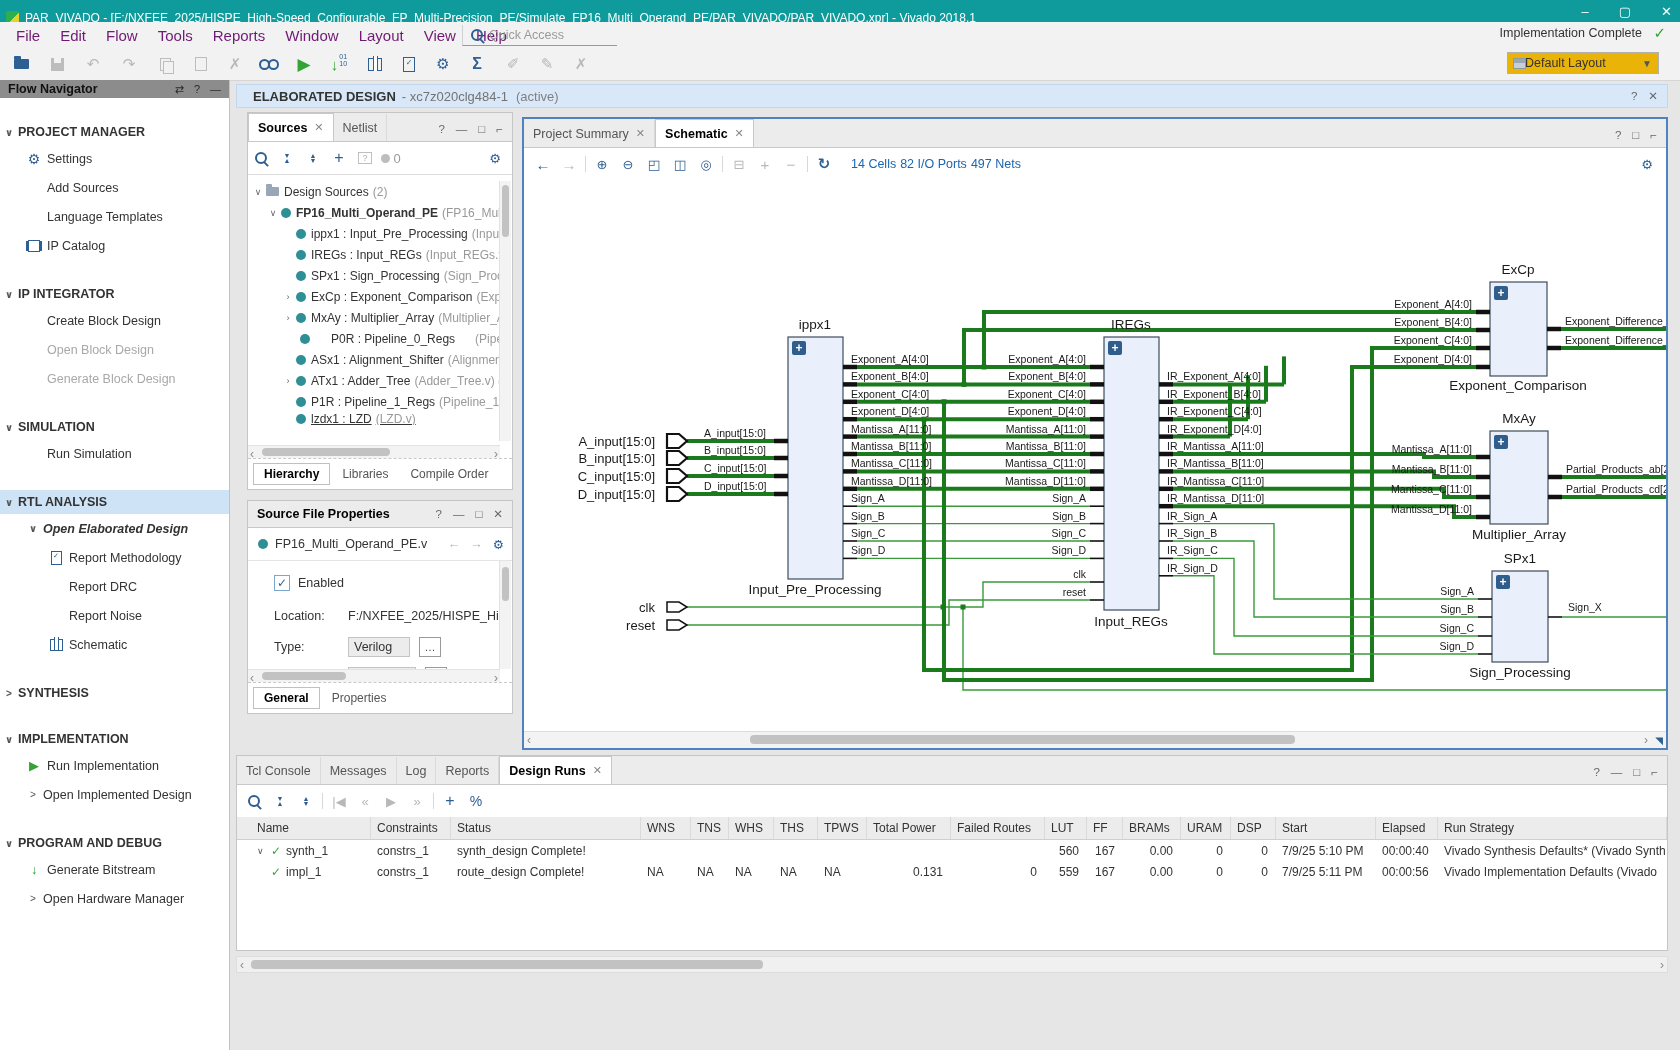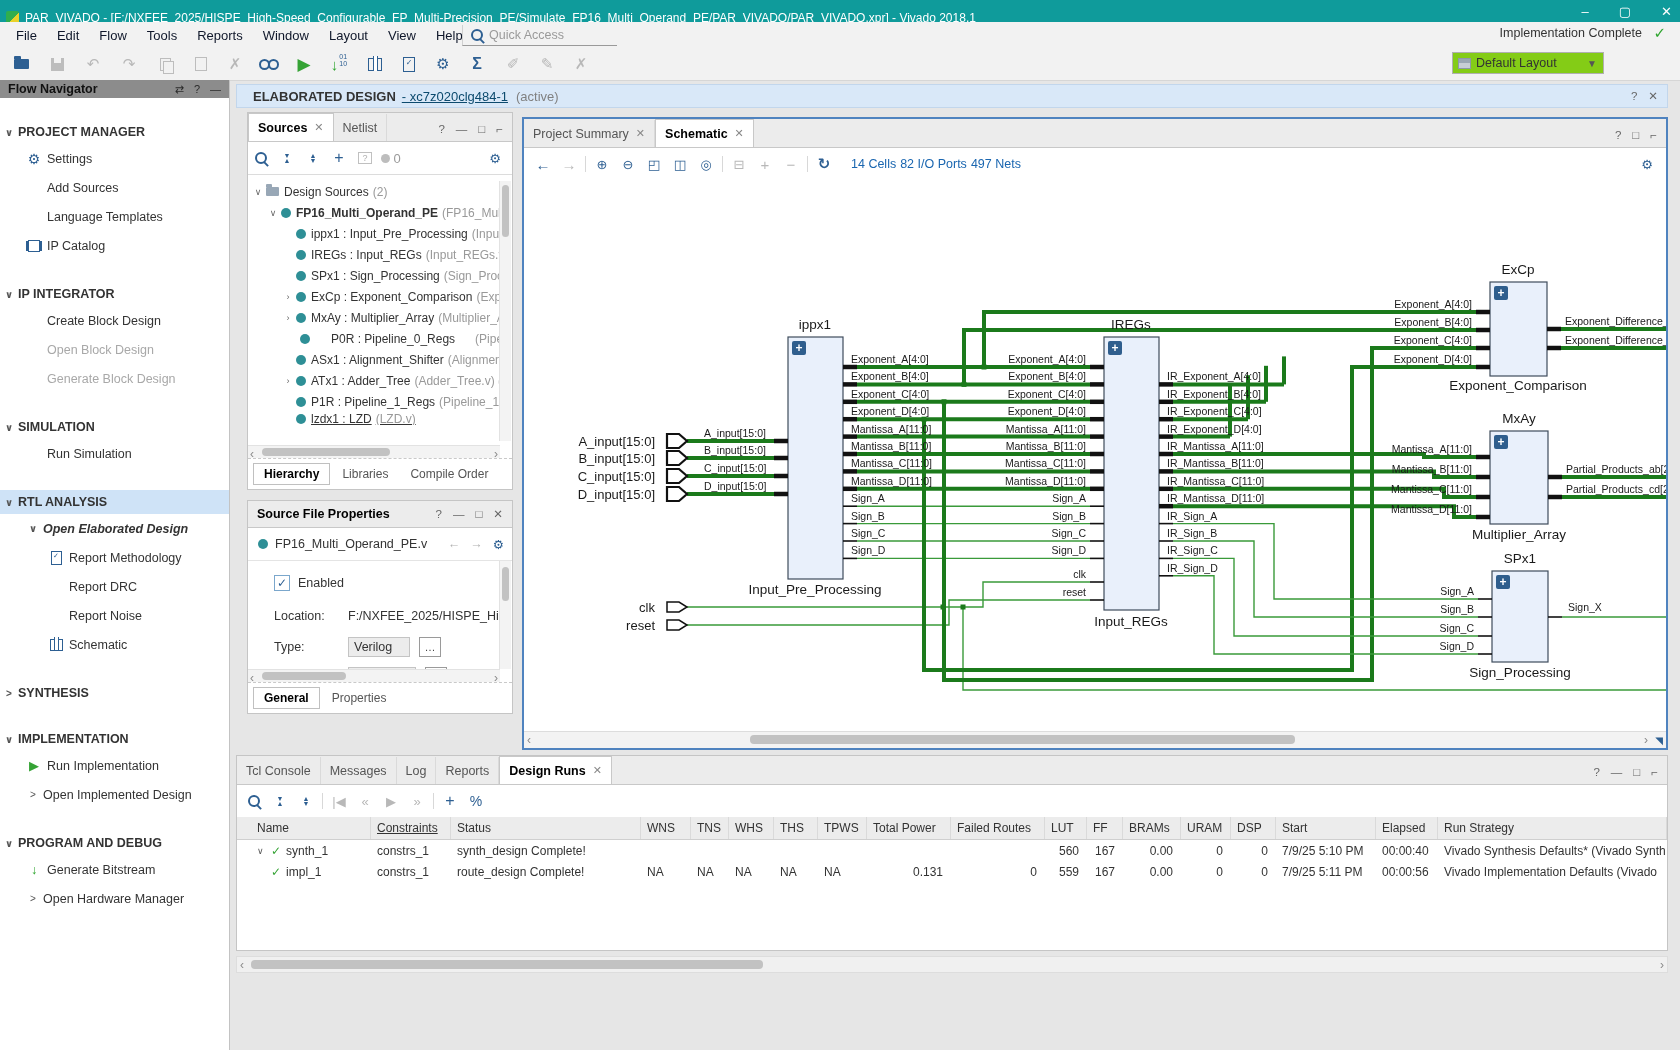--- a/index.html
+++ b/index.html
@@ -8,31 +8,31 @@
 
   
   .titlebar{left:0;top:0;width:1680px;height:35px;background:#0f9b9b;color:#fff;display:flex;align-items:center;}
   .applogo{width:13px;height:13px;margin:0 6px 0 6px;background:linear-gradient(135deg,#2fae4e 0 55%,#e8d22a 55%);border-radius:2px;}
   .titletext{font-size:12px;white-space:nowrap;overflow:hidden;}
   .winbtns{position:absolute;right:8px;top:0;height:22px;display:flex;gap:30px;align-items:center;font-size:13px;}
   .winbtns span{cursor:default;}
 
   
   .menubar{left:0;top:22px;width:1680px;height:26px;background:#f2f2f2;border-bottom:1px solid #dcdcdc;display:flex;align-items:center;}
-  .menu-item{padding:0 10px;font-size:13px;color:#0f172a;}
+  .menu-item{padding:0 10px;font-size:15px;color:#701a75;}
   .qa-box{position:absolute;left:462px;top:3px;width:146px;height:20px;border-left:1px solid #d0d0d0;padding-left:8px;display:flex;align-items:center;gap:6px;border-bottom:1px solid #9a9a9a;}
   .qa-text{color:#9a9a9a;font-size:12.5px;}
   .impl-status{position:absolute;right:38px;top:4px;font-size:12.5px;color:#333;}
   .impl-check{position:absolute;right:14px;top:2px;color:#2ea52e;font-weight:bold;font-size:15px;}
 
   
   .maintoolbar{left:0;top:48px;width:1680px;height:32px;background:#f2f2f2;border-bottom:1px solid #d6d6d6;}
   .tico{position:absolute;top:5px;width:22px;height:22px;display:flex;align-items:center;justify-content:center;font-size:15px;}
   .nv{color:#2d5f92;} .gy{color:#b8b8b8;} .gn{color:#35a335;}
-  .layout-dd{position:absolute;left:1452px;top:4px;width:152px;height:22px;background:#84cc16;border:1px solid #b0b0b0;display:flex;align-items:center;font-size:12.5px;gap:6px;padding-left:6px;box-sizing:border-box;}
+  .layout-dd{position:absolute;left:1507px;top:4px;width:152px;height:22px;background:#eab308;border:1px solid #b0b0b0;display:flex;align-items:center;font-size:12.5px;gap:0;padding-left:6px;box-sizing:border-box;}
   .dd-grid{width:11px;height:9px;background:linear-gradient(#9aa7b4 0 45%,#c7ced6 45%);outline:1px solid #8d99a6;}
   .dd-arrow{margin-left:auto;margin-right:6px;color:#555;font-size:10px;}
 
   
   .flownav{left:0;top:80px;width:229px;height:970px;background:#fff;border-right:1px solid #c3c3c3;overflow:hidden;}
   .fn-header{height:18px;background:#8c8c8c;color:#111;font-weight:bold;font-size:12.5px;display:flex;align-items:center;padding-left:8px;}
   .fn-hicons{margin-left:auto;margin-right:8px;display:flex;gap:10px;color:#2b2b2b;font-weight:normal;font-size:11px;}
   .fn-section{margin-top:22px;}
   .fn-sechdr{display:flex;align-items:center;height:24px;font-weight:bold;font-size:12.5px;color:#333;}
   .fn-sechdr .chev{width:18px;text-align:center;color:#555;font-size:10px;}
@@ -53,21 +53,21 @@
   .pwicons{margin-left:auto;display:flex;gap:11px;align-items:center;color:#666;font-size:11.5px;padding-right:9px;padding-bottom:6px;}
   .ptools{height:32px;border-bottom:1px solid #dcdcdc;display:flex;align-items:center;gap:0;}
   .pico{width:26px;display:flex;align-items:center;justify-content:center;font-size:13px;}
   .ic-search{position:relative;width:8px;height:8px;border:2px solid #2d5f92;border-radius:50%;}
   .ic-search::after{content:"";position:absolute;right:-4px;bottom:-3px;width:6px;height:2px;background:#2d5f92;transform:rotate(45deg);}
   .ic-stack{display:inline-flex;flex-direction:column;line-height:5px;font-size:7px;color:#2d5f92;}
   .sep{width:1px;height:16px;background:#d8d8d8;margin:0 3px;}
 
   
   .banner{left:236px;top:84px;width:1432px;height:24px;background:#d9e8f8;border:1px solid #c2d6ec;box-sizing:border-box;display:flex;align-items:center;padding-left:16px;font-size:13px;}
-  .banner b{color:#333;} .banner .pt{margin-left:6px;color:#0c4a6e;text-decoration:underline;} .banner .ac{margin-left:8px;color:#808080;}
+  .banner b{color:#333;} .banner .pt{margin-left:6px;color:#737373;} .banner .ac{margin-left:8px;color:#808080;}
   .banner .pwicons{padding-bottom:0;}
 
   
   .tree{position:absolute;left:0;top:68px;right:12px;bottom:48px;overflow:hidden;}
   .trow{position:absolute;left:0;width:100%;height:21px;display:flex;align-items:center;font-size:12px;white-space:nowrap;}
   .trow .chev{width:12px;color:#666;font-size:9px;text-align:center;}
   .trow .dot{width:10px;height:10px;border-radius:50%;background:#2e8f96;margin:0 5px 0 2px;flex:0 0 auto;}
   .trow .fold{width:13px;height:9px;background:#98a7b6;border-radius:1px;position:relative;margin:0 5px 0 2px;flex:0 0 auto;}
   .trow .fold::before{content:"";position:absolute;left:0;top:-3px;width:6px;height:3px;background:#98a7b6;border-radius:1px 1px 0 0;}
   .trow .sfx{color:#999;margin-left:4px;}
@@ -834,21 +834,21 @@
       <span class="pico gy">«</span>
       <span class="pico gy">▶</span>
       <span class="pico gy">»</span>
       <span class="sep"></span>
       <span class="pico nv" style="font-size:16px">+</span>
       <span class="pico nv" style="font-size:14px">%</span>
     </div>
     <div class="runs-table" id="runs-table">
         <div class="thead" style="padding-left: 14px;">
           <div class="c" style="width: 120px;">Name</div>
-          <div class="c" style="width: 80px; text-decoration: underline;">Constraints</div>
+          <div class="c" style="width: 80px;">Constraints</div>
           <div class="c" style="width: 190px;">Status</div>
           <div class="c" style="width: 50px;">WNS</div>
           <div class="c" style="width: 38px;">TNS</div>
           <div class="c" style="width: 45px;">WHS</div>
           <div class="c" style="width: 44px;">THS</div>
           <div class="c" style="width: 49px;">TPWS</div>
           <div class="c" style="width: 84px;">Total Power</div>
           <div class="c" style="width: 94px;">Failed Routes</div>
           <div class="c" style="width: 42px;">LUT</div>
           <div class="c" style="width: 36px;">FF</div>

